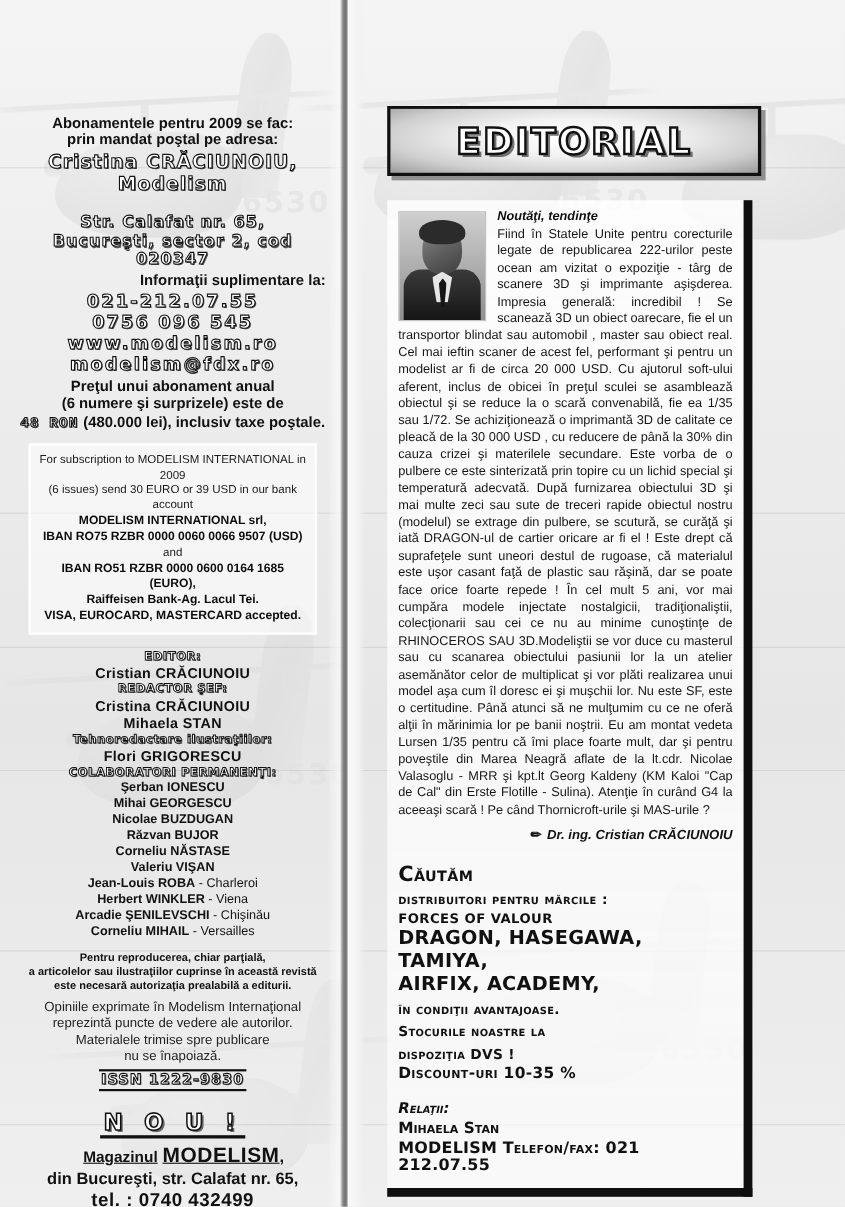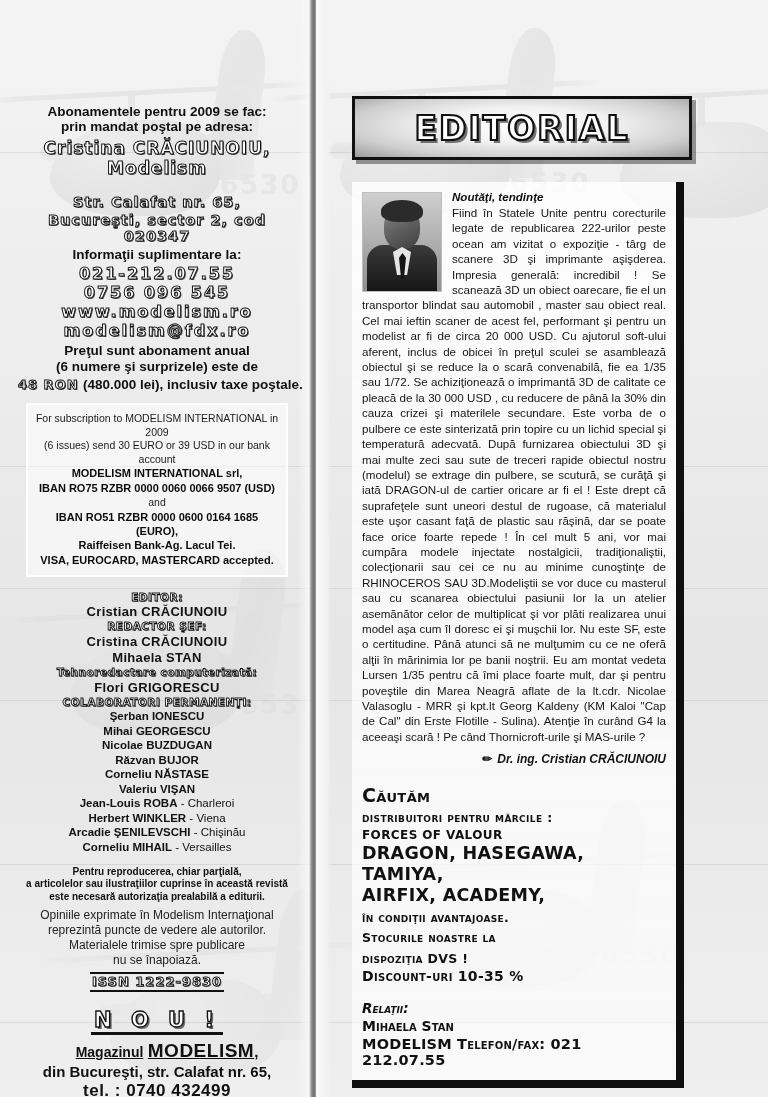--- a/index.html
+++ b/index.html
@@ -105,21 +105,21 @@
     font-family:"DejaVu Sans", sans-serif;
     font-weight:bold;
     color:#ffffff;
     letter-spacing:1px;
     -webkit-text-stroke:1px #111;
     text-shadow:1px 1px 0 #555;
   }
   .outline.big{font-size:17px;}
   .outline.mid{font-size:14.5px;}
   .outline.num{font-size:16px;letter-spacing:2px;}
-  .outline.sm{font-size:13px;}
+  .outline.sm{font-size:13px;font-family:Liberation Mono, monospace;}
 
   .bank-box{
     margin:10px 8px 0 8px;
     border:2px solid #ffffff;
     background:rgba(255,255,255,.55);
     padding:7px 6px 8px 6px;
     line-height:1.3;
   }
   .bank-box .thin{font-weight:normal;font-size:10.5px;color:#1a1a1a;}
   .bank-box .bold{font-weight:bold;font-size:11px;color:#0c0c0c;}
@@ -340,26 +340,26 @@
 
   <div class="leftcol">
 
     <div>
       <div class="lc-line sz13">Abonamentele pentru 2009 se fac:</div>
       <div class="lc-line sz13">prin mandat poştal pe adresa:</div>
       <div class="outline big" style="display:block;margin-top:3px;">Cristina CRĂCIUNOIU,</div>
       <div class="outline big" style="display:block;">Modelism</div>
       <div class="outline mid" style="display:block;margin-top:16px;">Str. Calafat nr. 65,</div>
       <div class="outline mid" style="display:block;margin-top:2px;">Bucureşti, sector 2, cod 020347</div>
-      <div class="lc-line sz13" style="margin-top:3px;">Informaţii suplimentare la:</div>
+      <div class="lc-line sz13" style="margin-top:3px;text-align:right;">Informaţii suplimentare la:</div>
       <div class="outline num" style="display:block;margin-top:2px;">021-212.07.55</div>
       <div class="outline num" style="display:block;">0756 096 545</div>
       <div class="outline num" style="display:block;">www.modelism.ro</div>
       <div class="outline num" style="display:block;">modelism@fdx.ro</div>
-      <div class="lc-line sz13" style="margin-top:3px;">Preţul sunt abonament anual</div>
+      <div class="lc-line sz13" style="margin-top:3px;">Preţul unui abonament anual</div>
       <div class="lc-line sz13">(6 numere şi surprizele) este de</div>
       <div class="nowrapline" style="margin-top:1px;">
         <span class="outline sm">48 RON</span>
         <span class="lc-line sz13" style="display:inline;">(480.000 lei), inclusiv taxe poştale.</span>
       </div>
     </div>
 
     <div class="bank-box">
       <div class="thin">For subscription to MODELISM INTERNATIONAL in 2009</div>
       <div class="thin">(6 issues) send 30 EURO or 39 USD in our bank account</div>
@@ -372,21 +372,21 @@
       <div class="bold">Raiffeisen Bank-Ag. Lacul Tei.</div>
       <div class="bold">VISA, EUROCARD, MASTERCARD accepted.</div>
     </div>
 
     <div class="staff">
       <div class="role">EDITOR:</div>
       <div class="name">Cristian CRĂCIUNOIU</div>
       <div class="role">REDACTOR ŞEF:</div>
       <div class="name">Cristina CRĂCIUNOIU</div>
       <div class="name">Mihaela STAN</div>
-      <div class="role">Tehnoredactare computerizată:</div>
+      <div class="role">Tehnoredactare ilustraţiilor:</div>
       <div class="name">Flori GRIGORESCU</div>
       <div class="role">COLABORATORI PERMANENŢI:</div>
 
       <div class="nm-sm">
         <span>Şerban IONESCU</span><span class="city"></span>
       </div>
       <div class="nm-sm">
         <span>Mihai GEORGESCU</span><span class="city"></span>
       </div>
       <div class="nm-sm">

